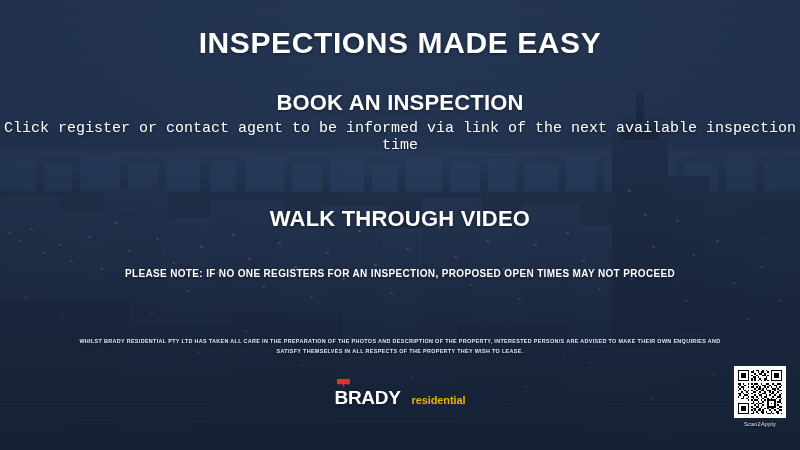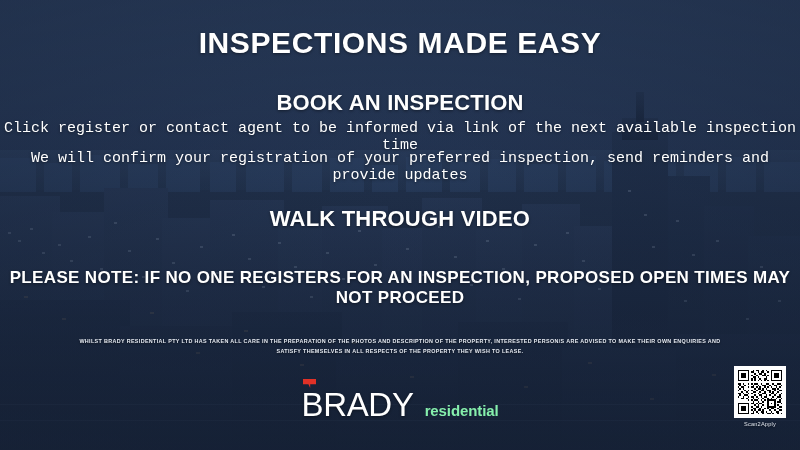--- a/index.html
+++ b/index.html
@@ -55,21 +55,21 @@
     text-shadow:0 1px 3px rgba(0,0,0,.45);
     font-family:Liberation Mono, monospace;
   }
 
   #section-book  { top:90px; }
   #section-stay  { top:146px; }
   #section-video { top:206px; }
 
   .please-note {
     position:absolute; top:268px; left:0; right:0;
-    font-size:17px; font-weight:bold; letter-spacing:.35px;
+    font-size:10px; font-weight:bold; letter-spacing:.35px;
     text-shadow:0 1px 3px rgba(0,0,0,.45);
   }
 
   .apply-block {
     position:absolute; top:296px; left:0; right:0;
   }
   .apply-line {
     font-size:7.5px; font-weight:bold; letter-spacing:.5px;
     line-height:12px; color:#f0f2f6;
     text-shadow:0 1px 2px rgba(0,0,0,.5);
@@ -86,26 +86,26 @@
   #logo {
     position:absolute; left:0; right:0; top:388px;
     display:flex; align-items:flex-end; justify-content:center;
   }
   .logo-wrap { position:relative; display:flex; align-items:baseline; }
   .logo-mark {
     position:absolute; left:2px; top:-9px;
     width:13px; height:9px;
   }
   .logo-brady {
-    font-size:33px; font-weight:normal; color:#ffffff;
+    font-size:19px; font-weight:bold; color:#ffffff;
     letter-spacing:-0.3px; line-height:1;
     text-shadow:0 1px 3px rgba(0,0,0,.45);
   }
   .logo-residential {
-    font-size:15px; font-weight:bold; color:#86efac;
+    font-size:11px; font-weight:bold; color:#eab308;
     letter-spacing:-0.1px; margin-left:11px; line-height:1;
   }
 
   
   #qr-block {
     position:absolute; right:14px; top:366px;
     display:flex; flex-direction:column; align-items:center;
   }
   #qr-code {
     width:52px; height:52px; background:#ffffff; padding:2px;
@@ -286,21 +286,20 @@
 <div id="content">
 
   <div class="main-title">INSPECTIONS MADE EASY</div>
 
   <div class="section" id="section-book">
     <div class="sec-head">BOOK AN INSPECTION</div>
     <div class="sec-sub">Click register or contact agent to be informed via link of the next available inspection time</div>
   </div>
 
   <div class="section" id="section-stay">
-    <div class="sec-sub">We will confirm your registration of your preferred inspection, send reminders and provide updates</div>
   </div>
 
   <div class="section" id="section-video">
     <div class="sec-head">WALK THROUGH VIDEO</div>
   </div>
 
   <div class="please-note">PLEASE NOTE: IF NO ONE REGISTERS FOR AN INSPECTION, PROPOSED OPEN TIMES MAY NOT PROCEED</div>
 
 
   <div class="disclaimer">WHILST BRADY RESIDENTIAL PTY LTD HAS TAKEN ALL CARE IN THE PREPARATION OF THE PHOTOS AND DESCRIPTION OF THE PROPERTY, INTERESTED PERSON/S ARE ADVISED TO MAKE THEIR OWN ENQUIRIES AND SATISFY THEMSELVES IN ALL RESPECTS OF THE PROPERTY THEY WISH TO LEASE.</div>

